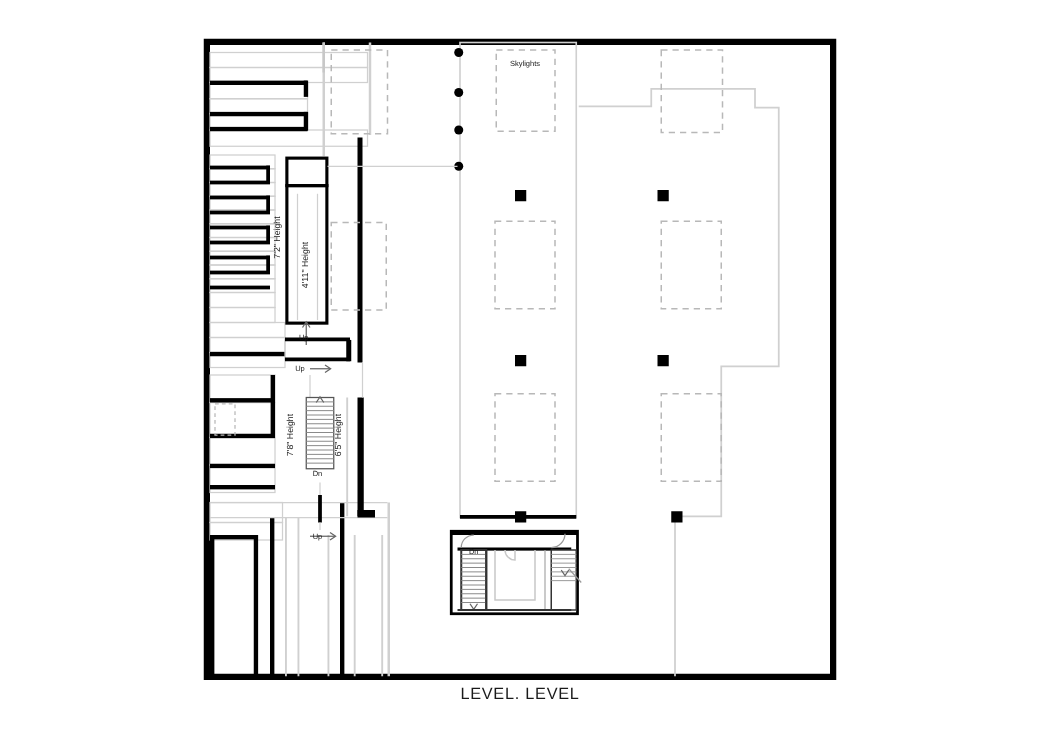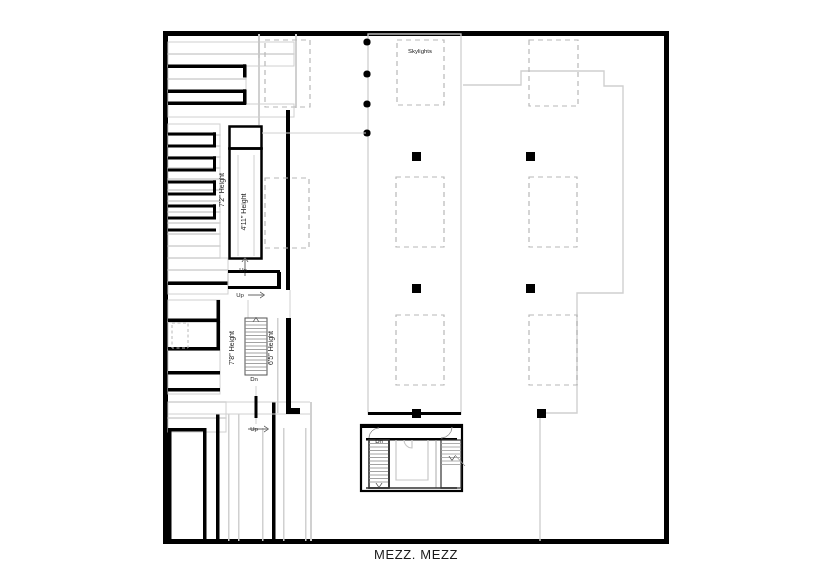--- a/index.html
+++ b/index.html
@@ -316,15 +316,15 @@
 
       <text x="254" y="381" font-family="'Liberation Sans', sans-serif" font-size="6" fill="#1a1a1a" text-anchor="middle">Dn</text>
 
       <text x="254" y="431" font-family="'Liberation Sans', sans-serif" font-size="6" fill="#1a1a1a" text-anchor="middle">Up</text>
 
       <text x="379" y="443" font-family="'Liberation Sans', sans-serif" font-size="6" fill="#1a1a1a" text-anchor="middle">Dn</text>
     </g>
 
   </svg>
 
-  <div class="caption">MEZZ. MEZZ</div>
+  <div class="caption">LEVEL. LEVEL</div>
 
 </div>
 
 </body></html>

